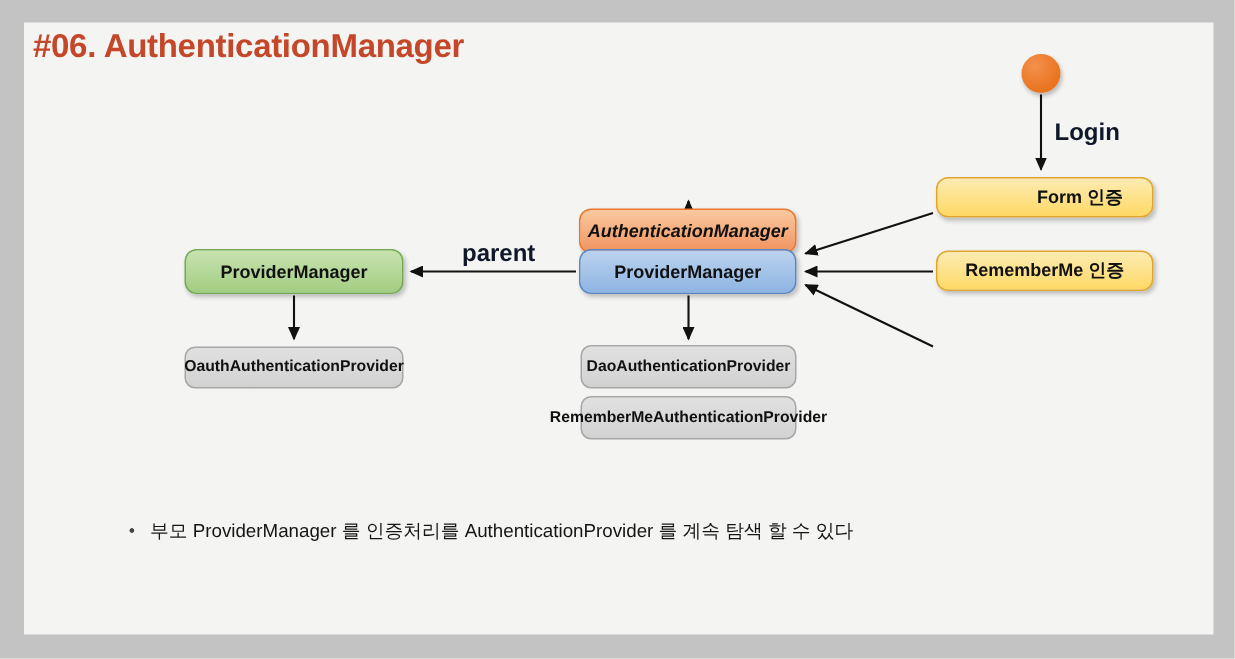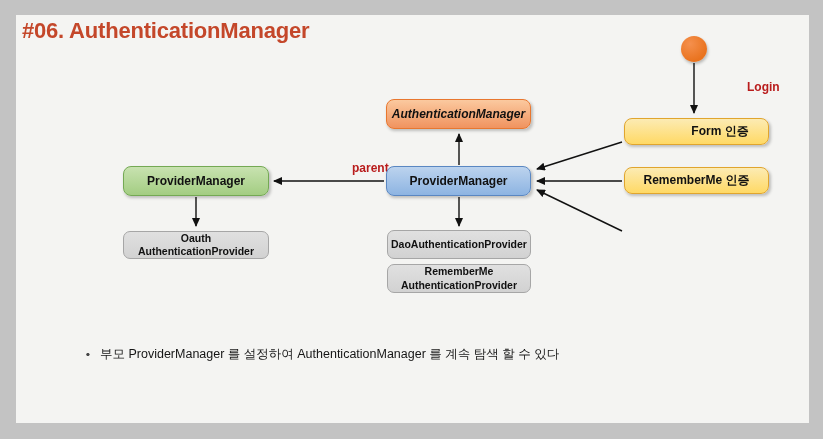--- a/index.html
+++ b/index.html
@@ -26,21 +26,21 @@
     display:flex;align-items:center;justify-content:center;
     text-align:center;
     font-weight:bold;color:#111;
     box-sizing:border-box;
   }
   .rounded{border-radius:8px;}
   .shadow{box-shadow:1.5px 2px 3px rgba(0,0,0,0.22);}
   .orange-box{
     background:linear-gradient(#fbc99f,#f0935f);
     border:1.5px solid #e8772f;
-    font-style:italic;font-size:12px;
+    font-style:italic;font-size:12px;margin-top:40px;
   }
   .blue-box{
     background:linear-gradient(#bcd3ee,#8db4e2);
     border:1.5px solid #5a87c2;
     font-size:12px;
   }
   .green-box{
     background:linear-gradient(#c8e2b0,#a3cd82);
     border:1.5px solid #74a954;
     font-size:12px;
@@ -57,21 +57,21 @@
     font-size:10.5px;line-height:1.25;
   }
   .actor-dot{
     position:absolute;left:681px;top:36px;width:26px;height:26px;
     border-radius:50%;
     background:radial-gradient(circle at 35% 30%, #f5904d, #e9731f 70%);
     box-shadow:1px 2px 3px rgba(0,0,0,0.25);
   }
   .edge-label{
     position:absolute;
-    font-weight:bold;color:#b91c1c;font-size:12px;margin-left:44px;
+    font-weight:bold;color:#0f172a;font-size:16px;
   }
   .bullets{
     position:absolute;left:86px;top:343px;width:680px;
     font-size:12.5px;color:#151515;
     list-style:none;margin:0;padding:0;
   }
   .bullets li{
     position:relative;
     padding-left:14px;
     line-height:23px;
@@ -108,42 +108,42 @@
   <div class="actor-dot"></div>
   <div class="edge-label" style="left:703px;top:80px;">Login</div>
   <div class="edge-label" style="left:308px;top:161px;width:44px;text-align:left;">parent</div>
 
   <div class="node rounded shadow orange-box" style="left:386px;top:99px;width:145px;height:30px;">AuthenticationManager</div>
 
   <div class="node rounded shadow blue-box" style="left:386px;top:166px;width:145px;height:30px;">ProviderManager</div>
 
   <div class="node rounded shadow green-box" style="left:123px;top:166px;width:146px;height:30px;">ProviderManager</div>
 
-  <div class="node gray-box" style="left:123px;top:231px;width:146px;height:28px;flex-direction:column;text-align:center;">
+  <div class="node gray-box" style="left:123px;top:231px;width:146px;height:28px;flex-direction:row;text-align:center;">
     <span>Oauth</span>
     <span>AuthenticationProvider</span>
   </div>
 
   <div class="node gray-box" style="left:387px;top:230px;width:144px;height:29px;">
     <span>Dao</span>
     <span>AuthenticationProvider</span>
   </div>
 
-  <div class="node gray-box" style="left:387px;top:264px;width:144px;height:29px;flex-direction:column;">
+  <div class="node gray-box" style="left:387px;top:264px;width:144px;height:29px;">
     <span>RememberMe</span>
     <span>AuthenticationProvider</span>
   </div>
 
   <div class="node rounded shadow yellow-box" style="left:624px;top:118px;width:145px;height:27px;padding-left:47px;">Form 인증</div>
 
   <div class="node rounded shadow yellow-box" style="left:624px;top:167px;width:145px;height:27px;text-align:right;">RememberMe 인증</div>
 
 
   <ul class="bullets">
     <li>
       <span class="dot">•</span>
     </li>
     <li>
       <span class="dot">•</span>
-      <span>부모 ProviderManager 를 설정하여  AuthenticationManager 를 계속 탐색 할 수 있다</span>
+      <span>부모 ProviderManager 를 인증처리를  AuthenticationProvider 를 계속 탐색 할 수 있다</span>
     </li>
   </ul>
 </div>
 
 </body></html>

